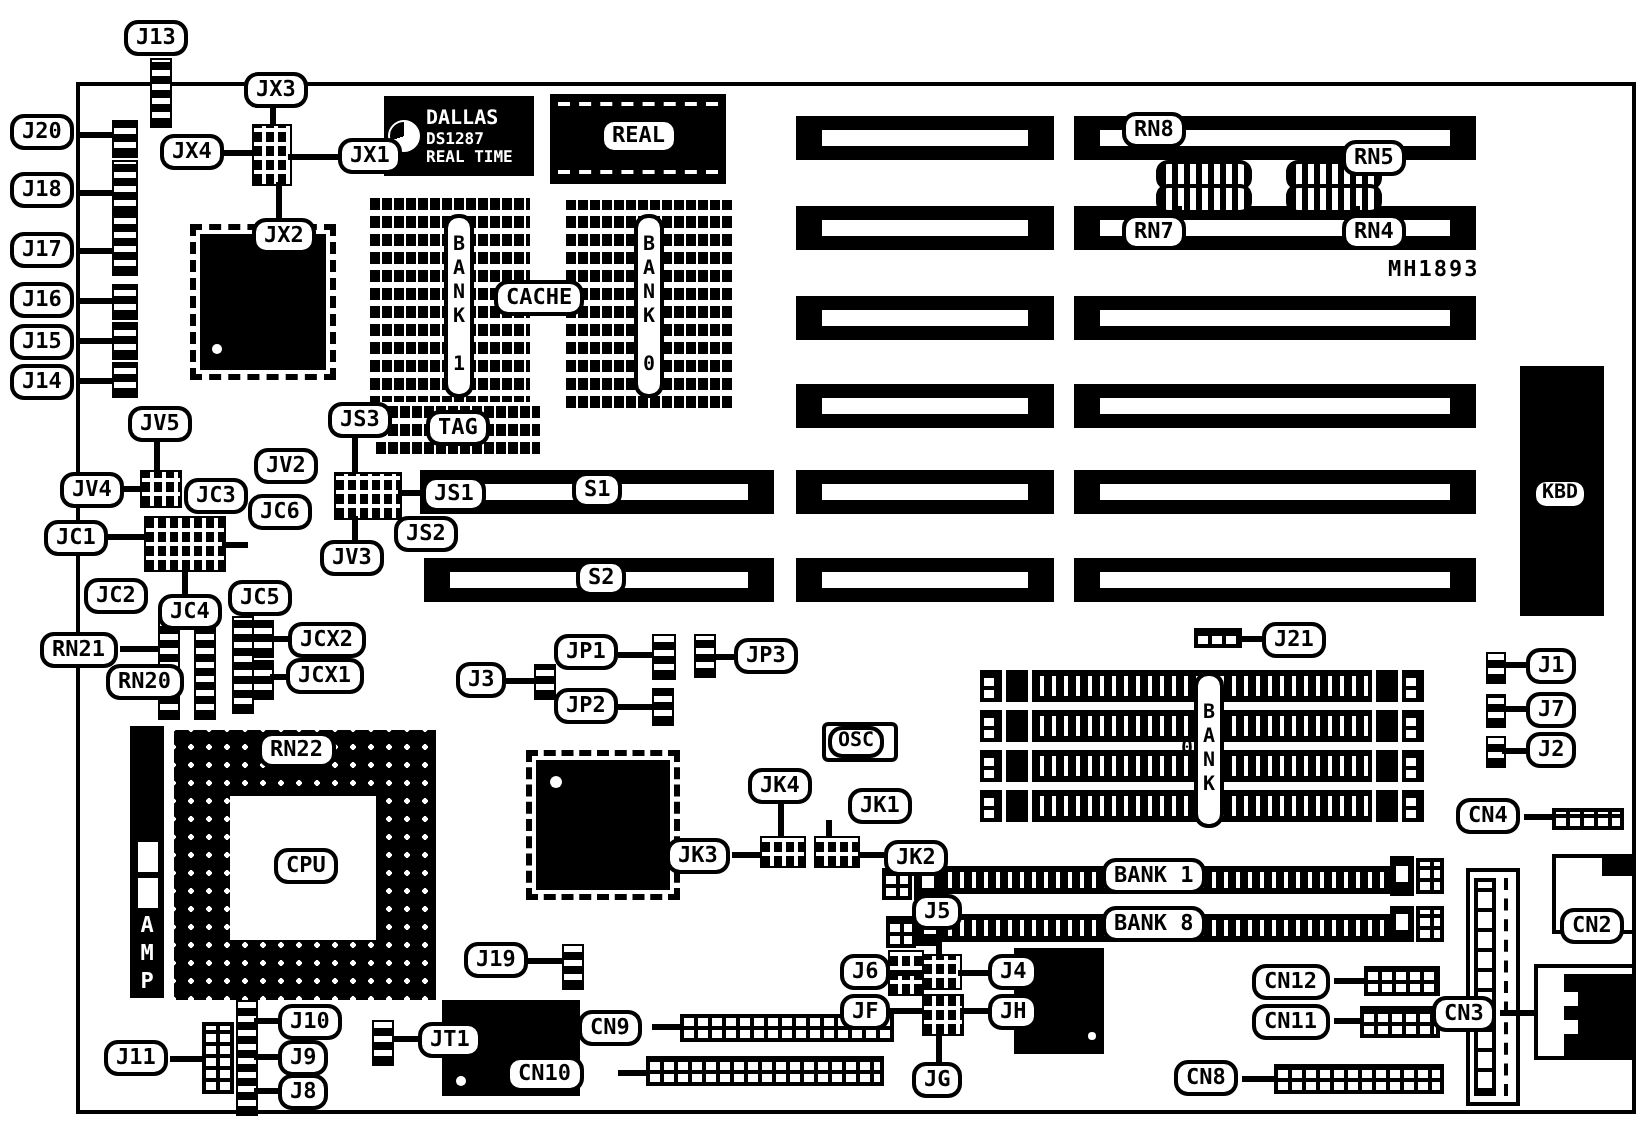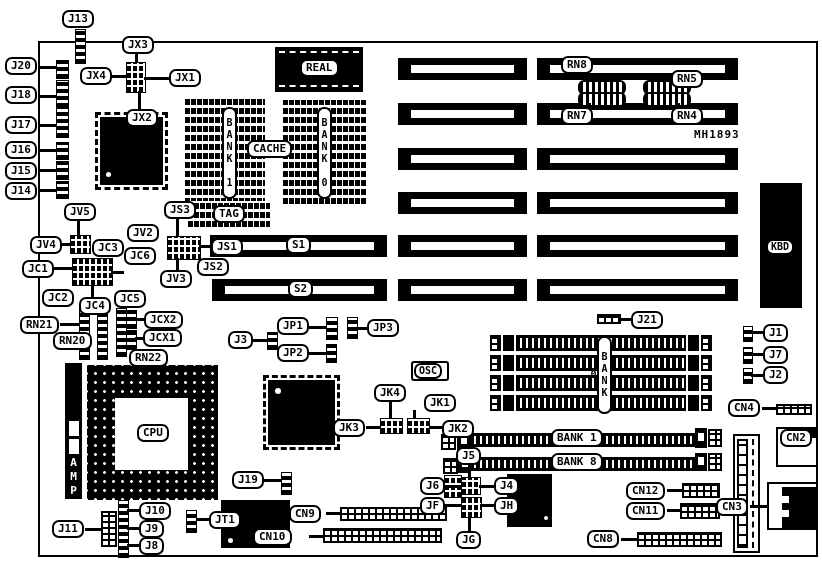--- a/index.html
+++ b/index.html
@@ -86,20 +86,28 @@
   </div>
   <div class="lbl" style="left:122px;top:36px">JX3</div>
   <div class="lbl" style="left:80px;top:67px">JX4</div>
   <div class="lbl" style="left:169px;top:69px">JX1</div>
   <div class="lbl" style="left:126px;top:109px">JX2</div>
   <i class="stem" style="left:135px;top:52px;width:3px;height:10px"></i>
   <i class="stem" style="left:112px;top:75px;width:14px;height:3px"></i>
   <i class="stem" style="left:144px;top:77px;width:25px;height:3px"></i>
   <i class="stem" style="left:138px;top:91px;width:3px;height:18px"></i>
 
+  <div class="chip rtc" style="left:192px;top:48px;width:75px;height:40px">
+    <span class="clock"></span>
+    <span>
+      <span class="rtc-brand" style="display:block">DALLAS</span>
+      <span class="rtc-part" style="display:block">DS1287</span>
+      <span class="rtc-part" style="display:block">REAL TIME</span>
+    </span>
+  </div>
   <div class="chip" style="left:275px;top:47px;width:88px;height:45px">
     <span class="dashw" style="left:4px;top:4px;width:80px"></span>
     <span class="dashw" style="left:4px;top:38px;width:80px"></span>
   </div>
   <div class="lbl" style="left:300px;top:59px">REAL</div>
 
   <div class="chipfield" style="left:185px;top:98px;width:80px;height:106px"></div>
   <div class="chipfield" style="left:283px;top:100px;width:84px;height:104px"></div>
   <div class="vlbl" style="left:222px;top:107px;height:82px">BANK 1</div>
   <div class="vlbl" style="left:317px;top:107px;height:82px">BANK 0</div>
@@ -168,21 +176,21 @@
 
   <div class="jmpv" style="left:79px;top:308px;width:9px;height:50px"></div>
   <div class="jmpv" style="left:97px;top:308px;width:9px;height:50px"></div>
   <div class="jmpv" style="left:116px;top:308px;width:9px;height:47px"></div>
   <div class="jmpv" style="left:126px;top:310px;width:9px;height:17px"></div>
   <div class="jmpv" style="left:126px;top:330px;width:9px;height:18px"></div>
   <div class="lbl" style="left:20px;top:316px">RN21</div>
   <div class="lbl" style="left:144px;top:311px">JCX2</div>
   <div class="lbl" style="left:143px;top:329px">JCX1</div>
   <div class="lbl" style="left:53px;top:332px">RN20</div>
-  <div class="lbl" style="left:129px;top:349px">RN22</div>
+  <div class="lbl" style="left:129px;top:366px">RN22</div>
   <i class="stem" style="left:60px;top:323px;width:19px;height:3px"></i>
   <i class="stem" style="left:135px;top:318px;width:9px;height:3px"></i>
   <i class="stem" style="left:135px;top:337px;width:8px;height:3px"></i>
 
   <div class="pins" style="left:87px;top:365px;width:131px;height:135px"></div>
   <div class="wsq" style="left:115px;top:398px;width:73px;height:72px"></div>
   <div class="lbl" style="left:137px;top:424px">CPU</div>
   <div class="chip" style="left:65px;top:363px;width:17px;height:136px"></div>
   <div class="wsq" style="left:69px;top:421px;width:10px;height:15px"></div>
   <div class="wsq" style="left:69px;top:439px;width:10px;height:15px"></div>
@@ -331,21 +339,21 @@
   <i class="stem" style="left:667px;top:489px;width:15px;height:3px"></i>
   <i class="stem" style="left:667px;top:509px;width:13px;height:3px"></i>
   <i class="stem" style="left:621px;top:538px;width:16px;height:3px"></i>
 
   <div class="box" style="left:733px;top:434px;width:27px;height:119px"></div>
   <div class="sqcol" style="left:737px;top:439px;width:11px;height:109px"></div>
   <div class="dashv" style="left:752px;top:439px;height:109px"></div>
 
   <div class="box" style="left:776px;top:427px;width:42px;height:40px"></div>
   <div class="chip" style="left:801px;top:427px;width:17px;height:11px"></div>
-  <div class="lbl" style="left:780px;top:429px">CN2</div>
+  <div class="lbl" style="left:780px;top:454px">CN2</div>
 
   <div class="box" style="left:767px;top:482px;width:51px;height:48px"></div>
   <div class="chip" style="left:782px;top:487px;width:36px;height:41px"></div>
   <div class="wsq" style="left:782px;top:496px;width:7px;height:7px"></div>
   <div class="wsq" style="left:782px;top:510px;width:7px;height:7px"></div>
   <div class="lbl" style="left:716px;top:498px">CN3</div>
   <i class="stem" style="left:750px;top:505px;width:17px;height:3px"></i>
 
 </div>
 

